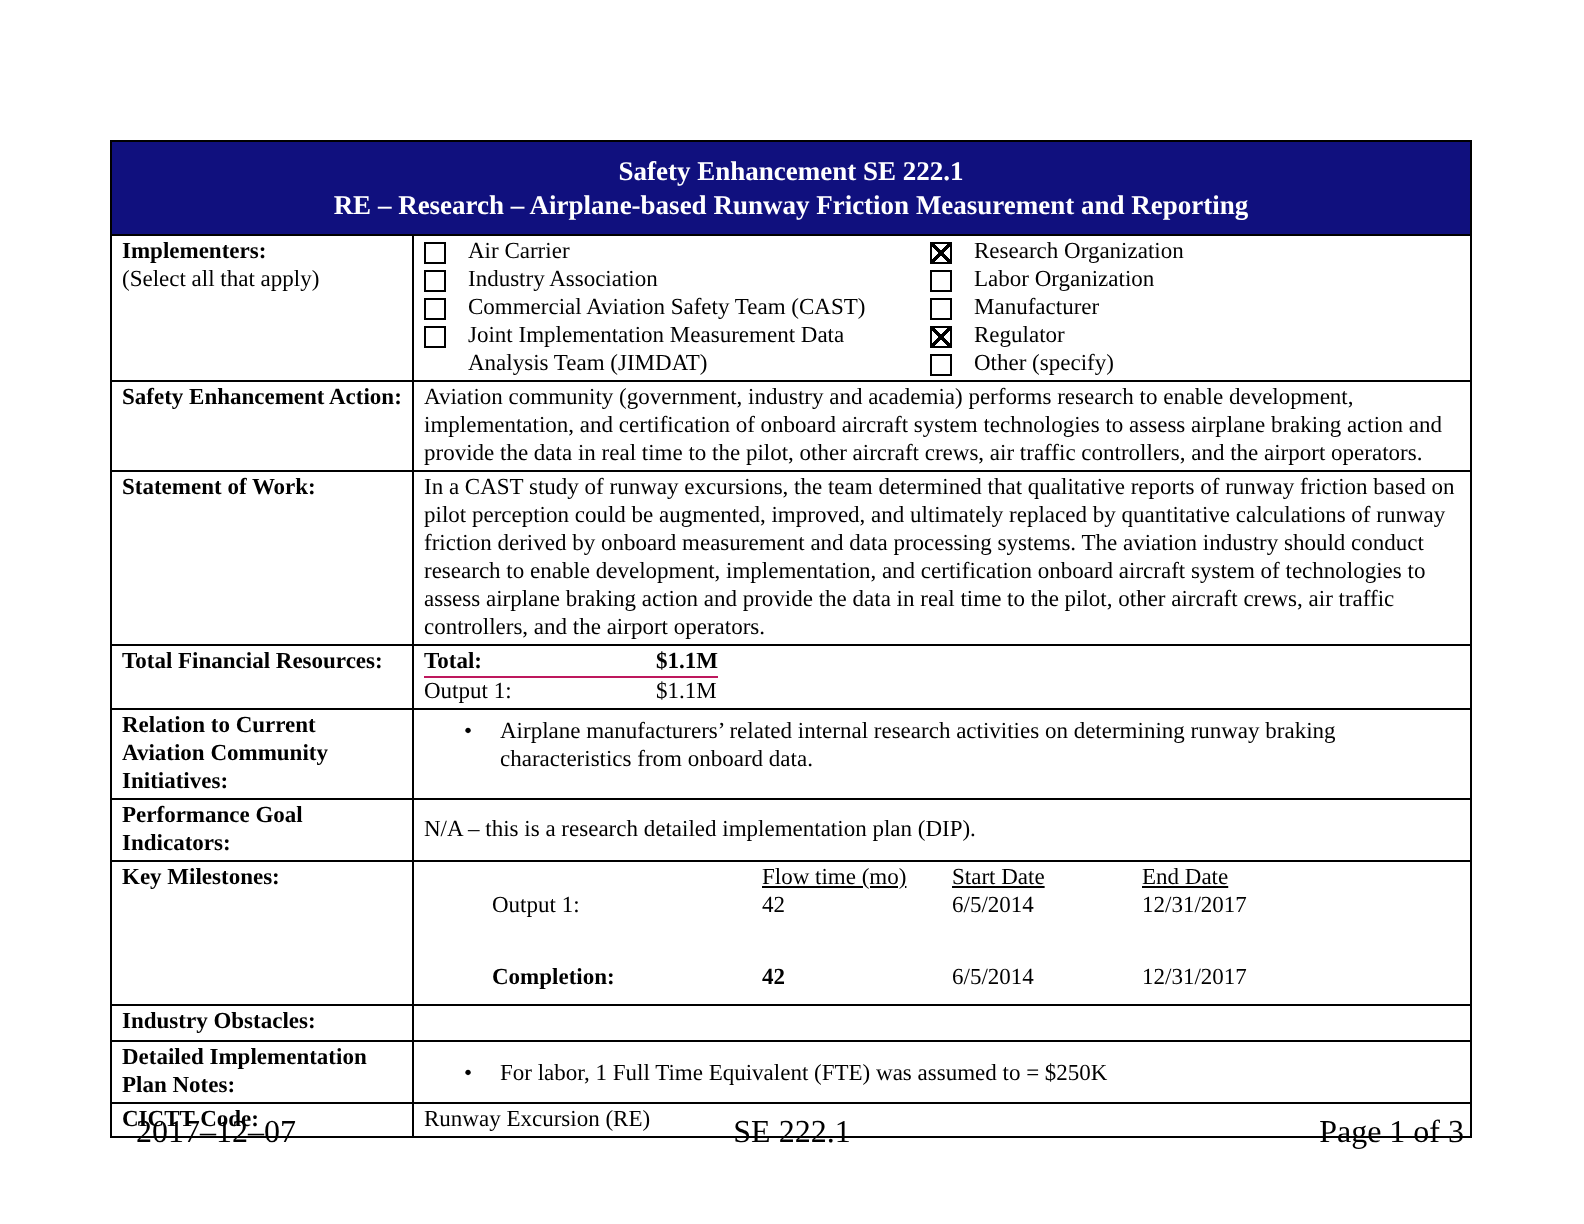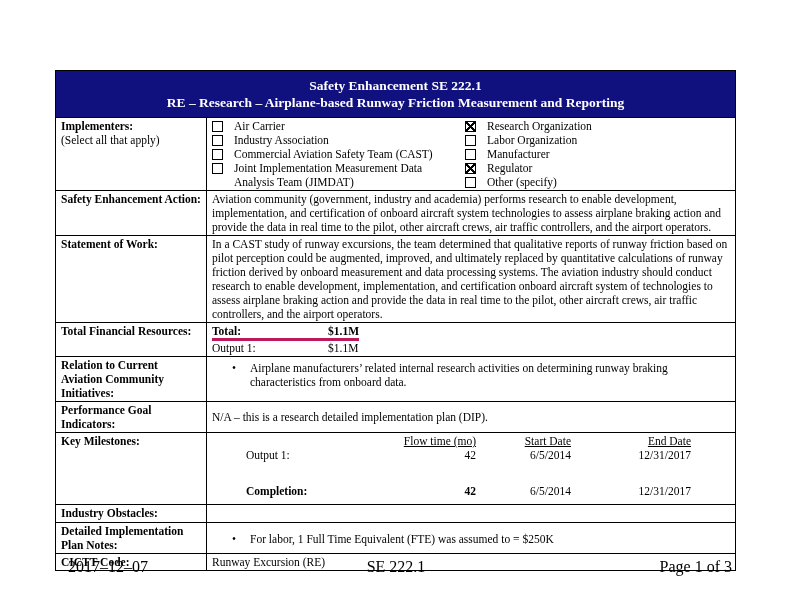--- a/index.html
+++ b/index.html
@@ -35,30 +35,30 @@
     margin:2px 11px 0 0; background:#fff;
   }
   .cb.checked {
     background:
       linear-gradient(to top right, transparent 44%, #000 44%, #000 56%, transparent 56%),
       linear-gradient(to bottom right, transparent 44%, #000 44%, #000 56%, transparent 56%);
   }
   .impl-label { white-space:pre-line; }
 
   
-  .fin-line1 { display:inline-block; border-bottom:3px solid #be185d; font-weight:bold; }
+  .fin-line1 { display:inline-block; border-bottom:1px solid #be185d; font-weight:bold; }
   .fin-name { display:inline-block; width:116px; }
 
   
   .bullet-row { display:flex; padding-left:20px; padding-top:3px; padding-bottom:2px; }
   .bullet-glyph { flex:0 0 auto; width:18px; }
 
   
   .ms-row { display:grid; grid-template-columns:135px 95px 95px 120px; padding-left:34px; }
-  .ms-row .c { text-align:right; }
+  .ms-row .c { text-align:left; }
   .ms-head { text-decoration:underline; }
   .ms-gap { margin-top:22px; }
   .bold { font-weight:bold; }
   .ms-pad { padding-bottom:6px; }
 
   .empty-cell { height:15px; }
 
   
   .footer-date   { position:absolute; left:68px;  top:558px; font-size:16px; }
   .footer-center { position:absolute; left:0;     top:558px; width:792px; text-align:center; font-size:16px; }

